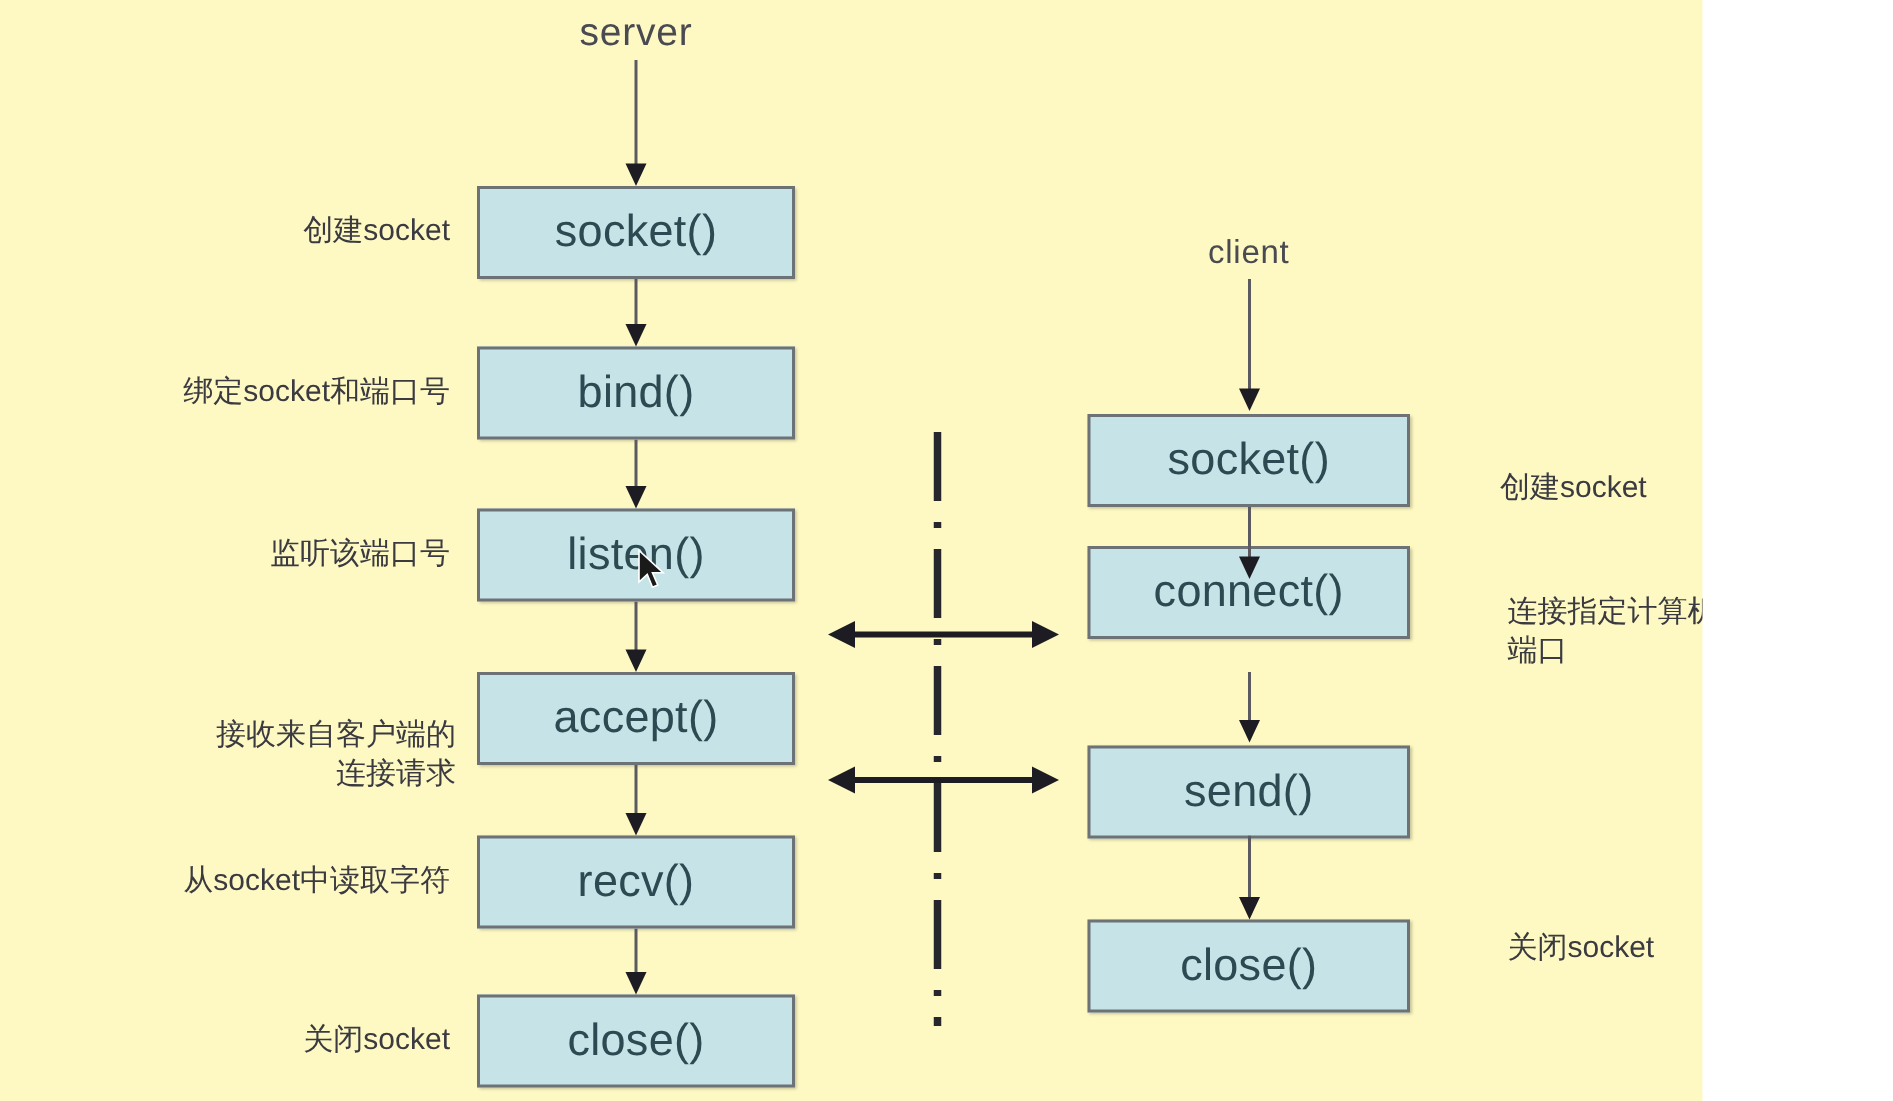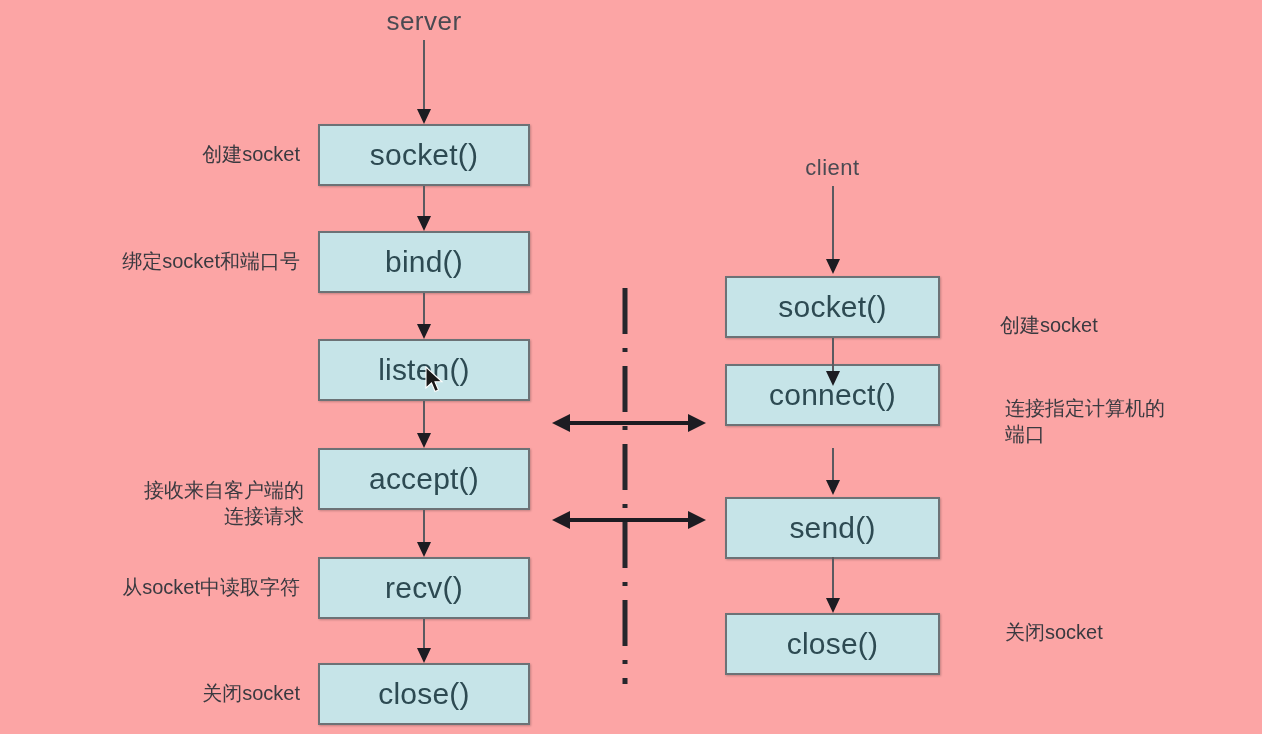--- a/index.html
+++ b/index.html
@@ -5,23 +5,23 @@
   html, body {
     margin: 0;
     padding: 0;
     background: #ffffff;
   }
   body {
     font-family: "Liberation Sans", "DejaVu Sans", sans-serif;
   }
   #canvas {
     position: relative;
-    width: 1262px;
+    width: 1135px;
     height: 734px;
-    background: #fca5a5;
+    background: #fef9c3;
     overflow: hidden;
   }
   .col-title {
     position: absolute;
     font-size: 26px;
     color: #4a4a52;
     letter-spacing: 0.5px;
     white-space: nowrap;
     text-align: center;
   }
@@ -115,20 +115,21 @@
   </svg>
   <svg class="flow-arrow" style="left:404px; top:619px;" width="40" height="45" viewBox="0 0 40 45">
     <line x1="20" y1="0" x2="20" y2="33" stroke="#5a5a60" stroke-width="2"></line>
     <polygon points="20,44 13,29 27,29" fill="#1c1c22"></polygon>
   </svg>
 
   <div class="side-label left" style="left:40px; top:142px; width:260px;">创建socket</div>
 
   <div class="side-label left" style="left:10px; top:249px; width:290px;">绑定socket和端口号</div>
 
+  <div class="side-label left" style="left:40px; top:357px; width:260px;">监听该端口号</div>
 
   <div class="side-label left" style="left:24px; top:454px; width:280px;margin-top:24px;">接收来自客户端的
 连接请求</div>
 
   <div class="side-label left" style="left:20px; top:575px; width:280px;">从socket中读取字符</div>
 
   <div class="side-label left" style="left:40px; top:681px; width:260px;">关闭socket</div>
 
   <svg class="divider-line" style="left:617px; top:288px;" width="16" height="396" viewBox="0 0 16 396">
     <line x1="8" y1="0" x2="8" y2="396" stroke="#26262c" stroke-width="5" stroke-dasharray="46 14 4 14"></line>

